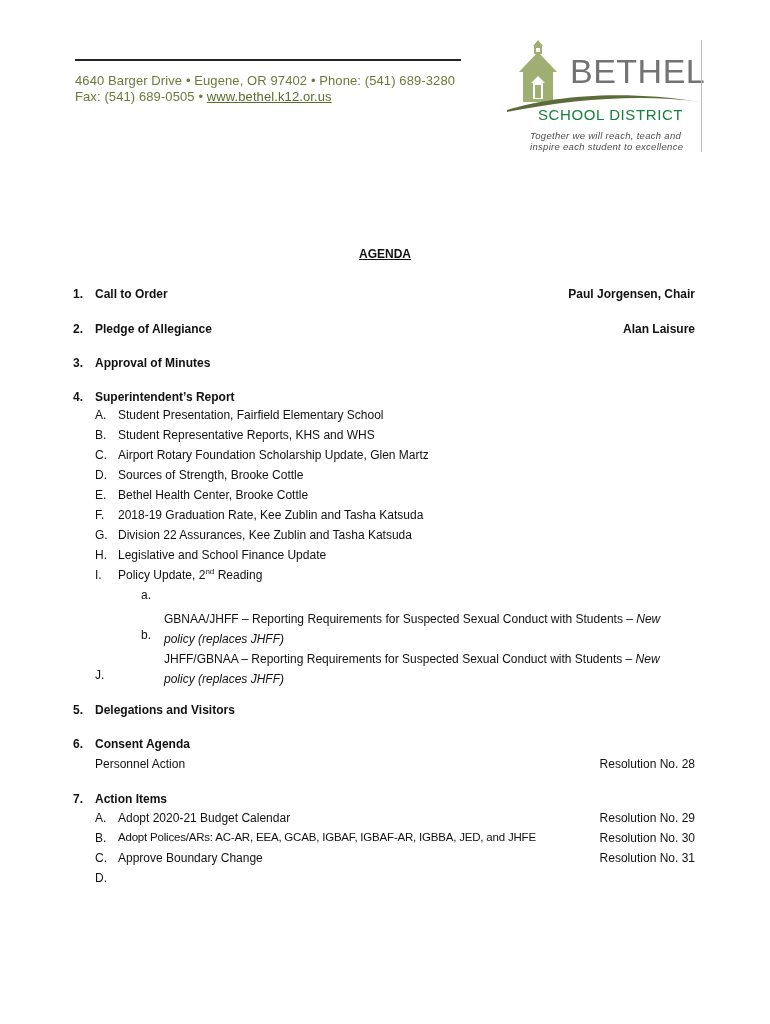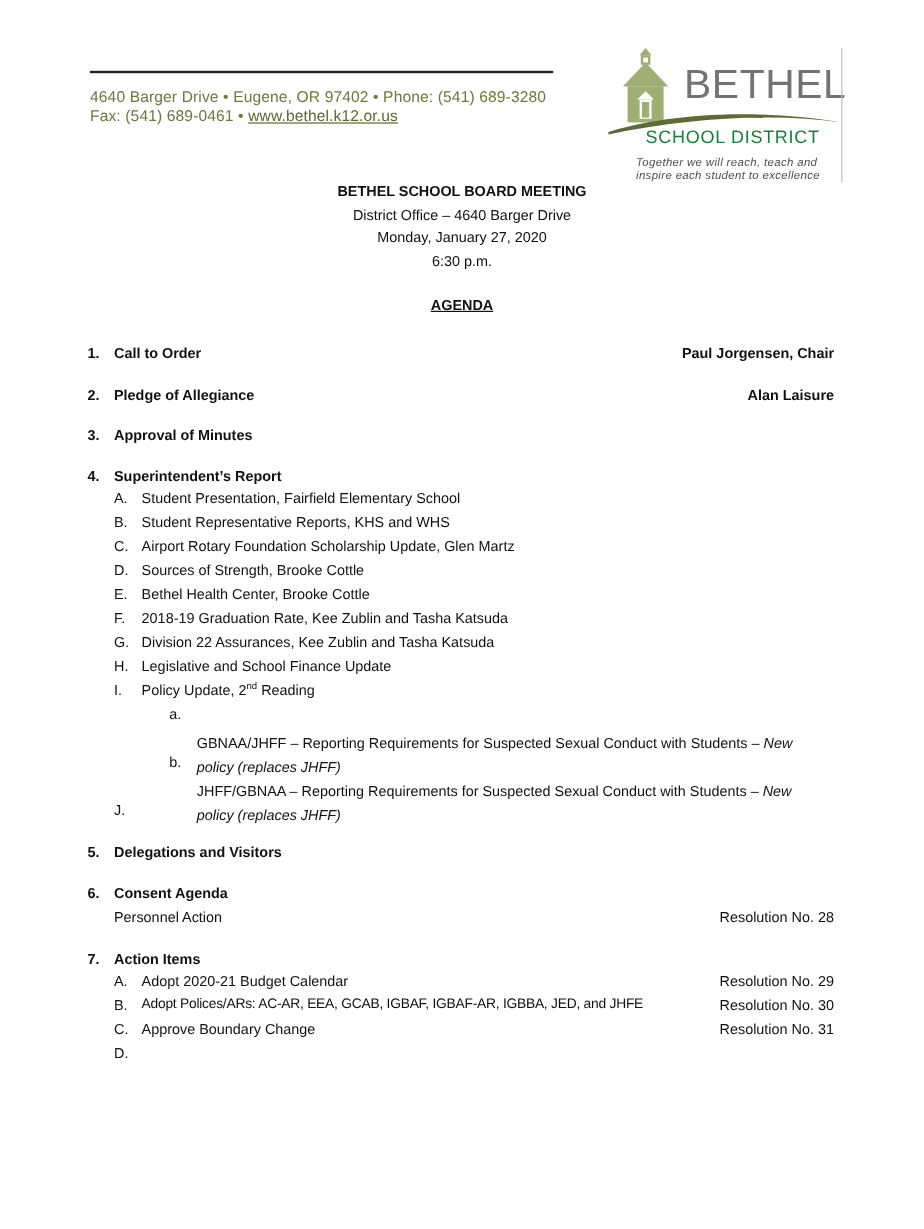--- a/index.html
+++ b/index.html
@@ -38,21 +38,21 @@
   .ital { font-style:italic; }
   sup { font-size:8px; line-height:0; vertical-align:super; }
 </style>
 </head>
 <body>
 
 <div class="page">
 
   <div class="hr-top"></div>
   <div class="addr addr1">4640 Barger Drive  •  Eugene, OR 97402  •  Phone: (541) 689-3280</div>
-  <div class="addr addr2"><span>Fax: (541) 689-0461  •  </span><a>www.bethel.k12.or.us</a></div>
+  <div class="addr addr2"><span>Fax: (541) 689-0505  •  </span><a>www.bethel.k12.or.us</a></div>
 
   <div class="logo">
     <svg width="200" height="80" viewBox="0 0 200 80" style="position:absolute;left:0;top:0;">
 
       <polygon points="33,2 28,8 38,8" fill="#9fae72"></polygon>
       <rect x="29" y="8" width="8" height="8" fill="#9fae72"></rect>
       <rect x="31" y="10" width="4" height="4" fill="#ffffff"></rect>
 
       <polygon points="33,14 14,34 52,34" fill="#9fae72"></polygon>
 
@@ -66,26 +66,20 @@
     </svg>
     <div class="logo-bethel" style="left:65px;top:14px;">BETHEL</div>
     <div class="logo-district" style="left:33px;top:68px;">SCHOOL DISTRICT</div>
     <div class="logo-tag" style="left:25px;top:92px;">
       <div>Together we will reach, teach and</div>
       <div>inspire each student to excellence</div>
     </div>
   </div>
   <div class="logo-rule"></div>
 
-  <div class="title-block">
-    <div class="t-bold">BETHEL SCHOOL BOARD MEETING</div>
-    <div>District Office – 4640 Barger Drive</div>
-    <div>Monday, January 27, 2020</div>
-    <div>6:30 p.m.</div>
-  </div>
   <div class="agenda-head">AGENDA</div>
 
   <div class="row" style="top:287px;">
     <span class="num">1.</span>
     <span class="label-b">Call to Order</span>
     <span class="right-b">Paul Jorgensen, Chair</span>
   </div>
 
   <div class="row" style="top:322px;">
     <span class="num">2.</span>

